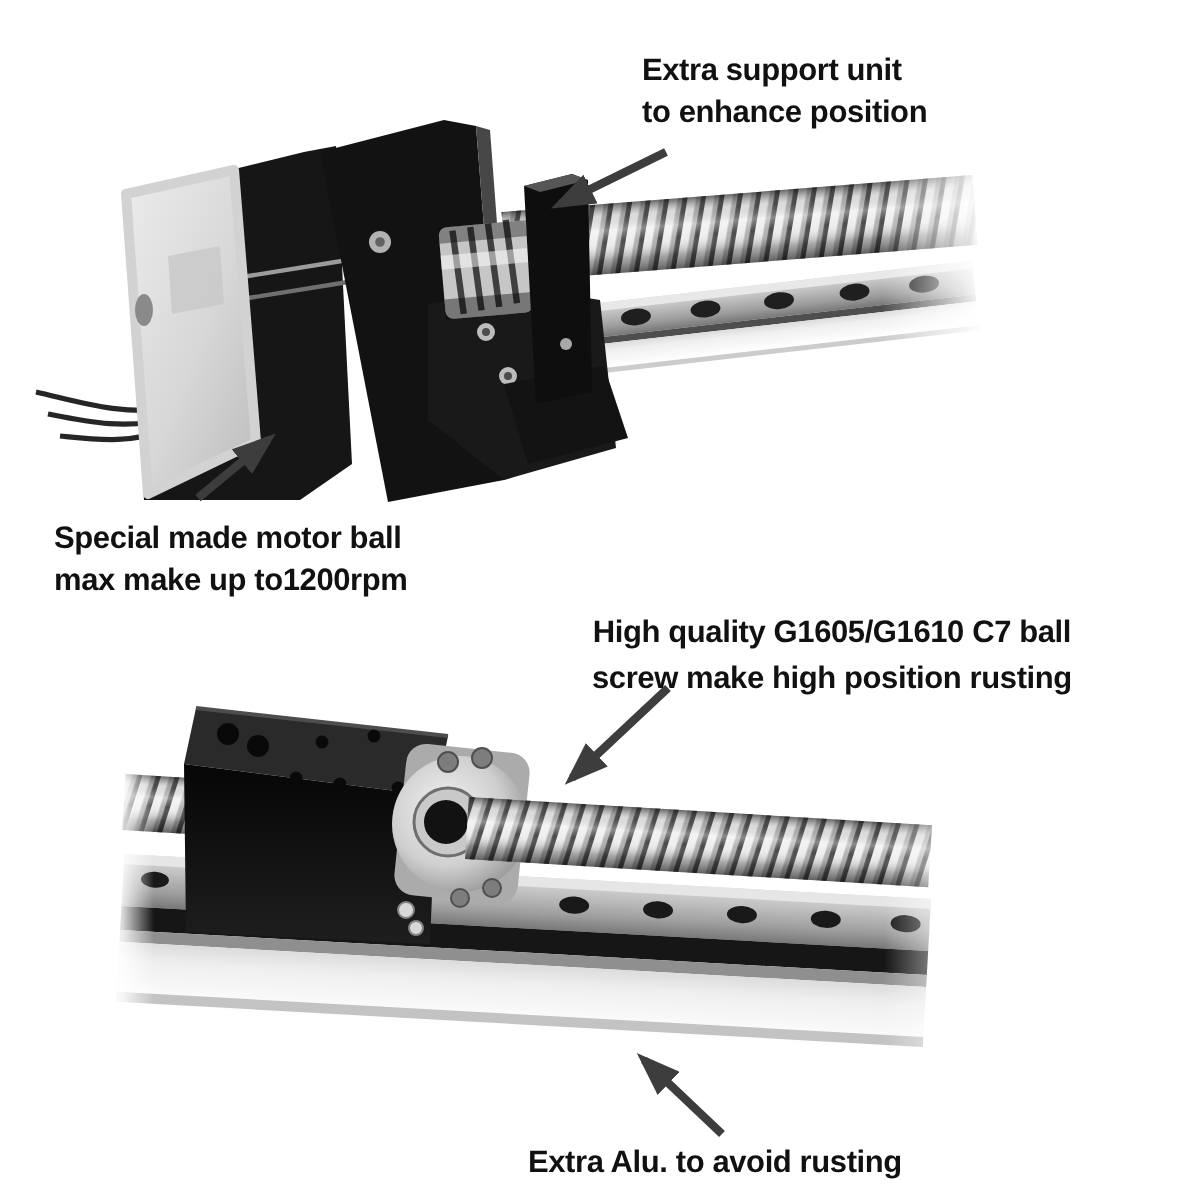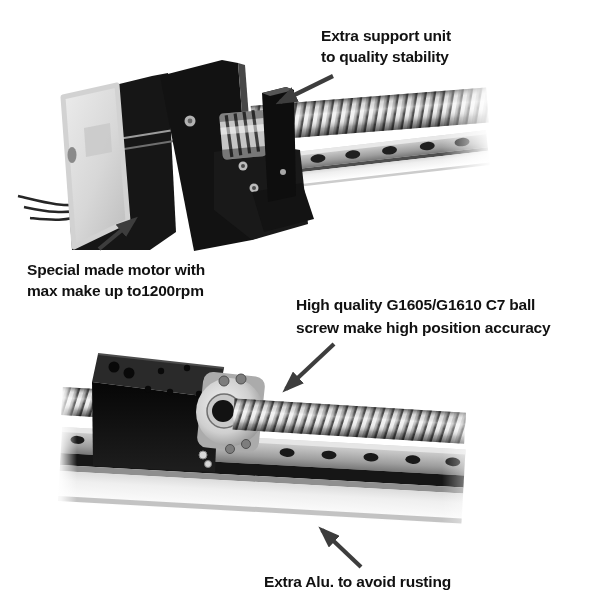--- a/index.html
+++ b/index.html
@@ -202,30 +202,30 @@
     <g stroke="#3d3d3d" stroke-width="4.2" fill="none">
       <path d="M333,76 L280,102" marker-end="url(#ah)"></path>
       <path d="M99,249 L134,220" marker-end="url(#ah)"></path>
       <path d="M334,344 L286,389" marker-end="url(#ah)"></path>
       <path d="M361,567 L322,530" marker-end="url(#ah)"></path>
     </g>
   </svg>
 
   <div class="label" id="label-support" style="left:321px;top:25px;">
     <span>Extra support unit</span>
-    <span>to quality stability</span>
+    <span>to enhance position</span>
   </div>
 
   <div class="label" id="label-motor" style="left:27px;top:259px;">
-    <span>Special made motor with</span>
+    <span>Special made motor ball</span>
     <span>max make up to1200rpm</span>
   </div>
 
-  <div class="label" id="label-screw" style="left:296px;top:293px;">
+  <div class="label" id="label-screw" style="left:296px;top:305px;text-align:center;">
     <span>High quality G1605/G1610 C7 ball</span>
-    <span>screw make high position accuracy</span>
+    <span>screw make high position rusting</span>
   </div>
 
   <div class="label" id="label-alu" style="left:264px;top:571px;">
     <span>Extra Alu. to avoid rusting</span>
   </div>
 
 </div>
 
 </body></html>

